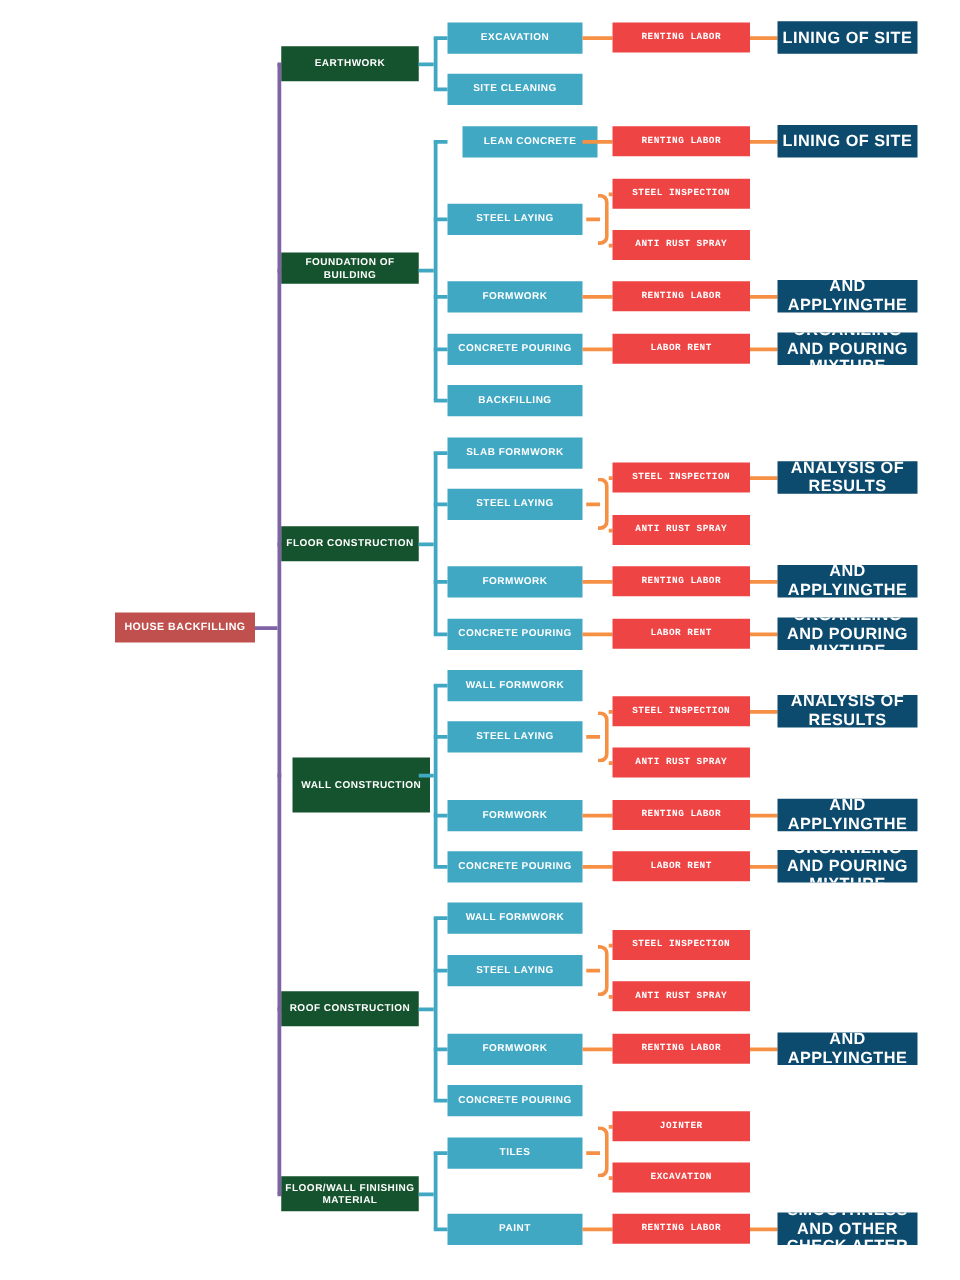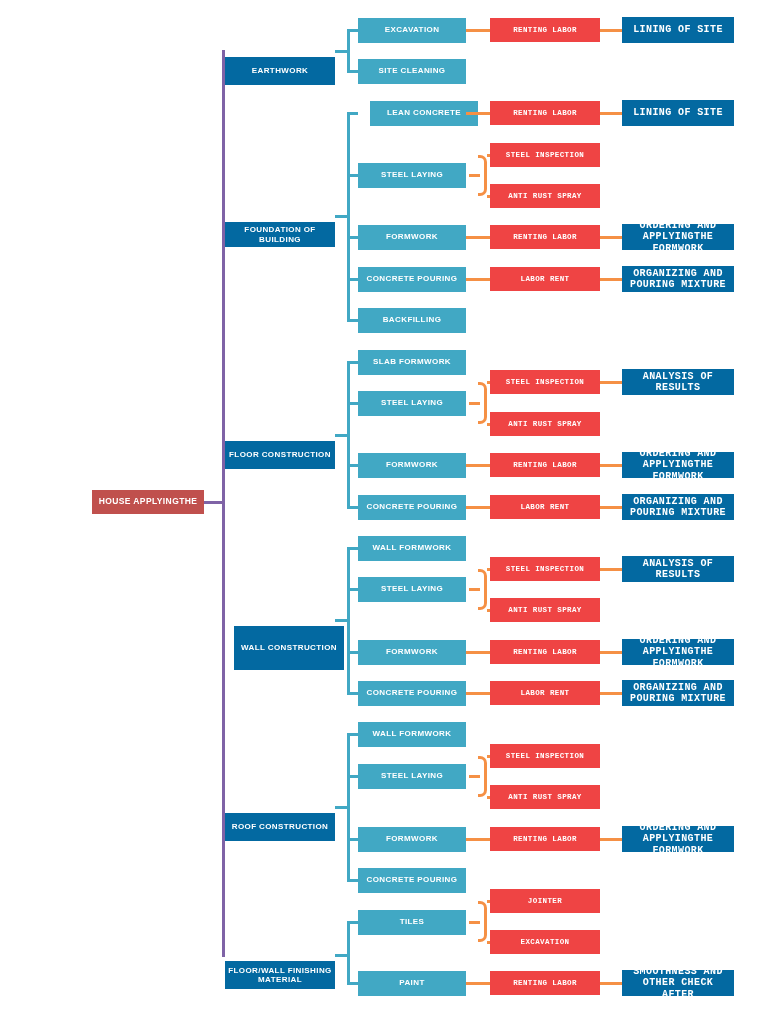--- a/index.html
+++ b/index.html
@@ -23,24 +23,24 @@
     justify-content: center;
     text-align: center;
     color: #ffffff;
     font-weight: bold;
     letter-spacing: 0.4px;
     line-height: 1.15;
     padding: 2px 3px;
     overflow: hidden;
   }
   .root  { background: #c0504d; font-size: 8.5px; }
-  .lvl2  { background: #0369a1; font-size: 8px; margin-top: 20px; }
+  .lvl2  { background: #14532d; font-size: 8px; }
   .lvl3  { background: #41a8c4; font-size: 8px; }
   .lvl4  { background: #ef4444; font-size: 7.5px; font-family: Liberation Mono, monospace; }
-  .lvl5  { background: #0369a1; font-size: 10px; font-family: Liberation Mono, monospace; }
+  .lvl5  { background: #0c4a6e; font-size: 13px; }
 
   .conn { position: absolute; }
   .conn.h { height: 3px; }
   .conn.v { width: 3px; }
   .purple { background: #7f63a6; }
   .teal   { background: #41a8c4; }
   .orange { background: #f59045; }
 
   
   .bracket {
@@ -62,21 +62,21 @@
   .spine {
     position: absolute;
     width: 3px;
     background: #7f63a6;
   }
 </style>
 </head>
 <body>
 
 <div id="canvas">
-    <div class="node root" style="left: 92px; top: 490px; width: 112px; height: 24px;">HOUSE APPLYINGTHE</div>
+    <div class="node root" style="left: 92px; top: 490px; width: 112px; height: 24px;">HOUSE BACKFILLING</div>
     <div class="conn h purple" style="left: 204px; top: 500.5px; width: 18px;"></div>
     <div class="spine" style="left: 222px; top: 51px; height: 904px;"></div>
     <div class="conn h purple" style="left: 222px; top: 49.5px; width: 3px;"></div>
     <div class="node lvl2" style="left: 225px; top: 37px; width: 110px; height: 28px;">EARTHWORK</div>
     <div class="conn h teal" style="left: 335px; top: 49.5px; width: 12px;"></div>
     <div class="conn v teal" style="left: 347px; top: 30px; height: 41px;"></div>
     <div class="conn h teal" style="left: 347px; top: 28.5px; width: 11px;"></div>
     <div class="node lvl3" style="left: 358px; top: 17.5px; width: 108px; height: 25px;">EXCAVATION</div>
     <div class="conn h orange" style="left: 466px; top: 28.5px; width: 24px;"></div>
     <div class="node lvl4" style="left: 490px; top: 18px; width: 110px; height: 24px;">RENTING LABOR</div>

